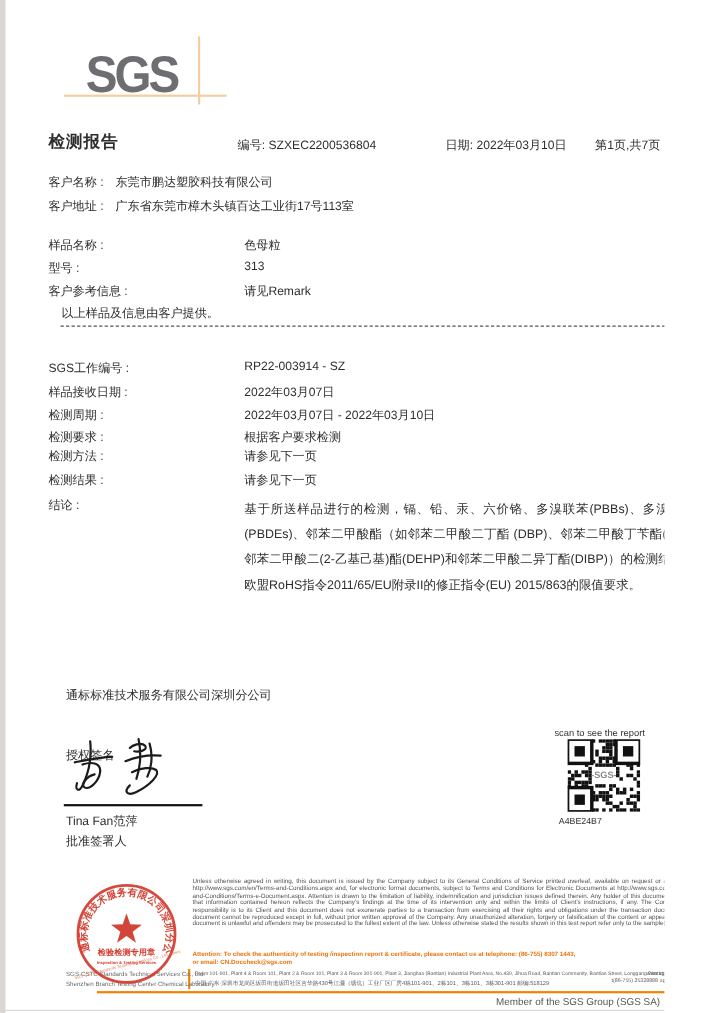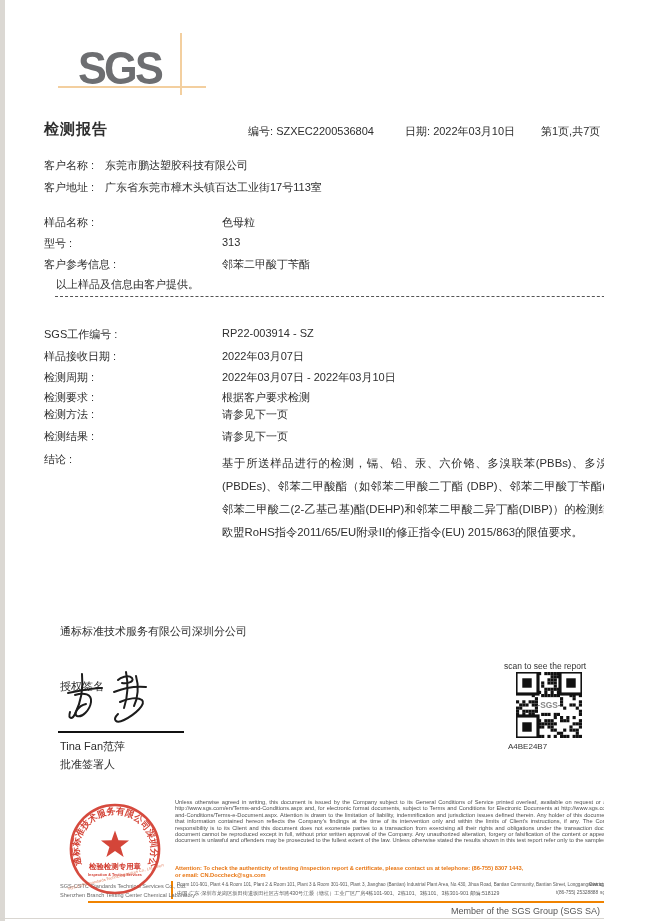--- a/index.html
+++ b/index.html
@@ -9,21 +9,21 @@
   .edge-strip { position:absolute; left:0; top:0; width:5px; height:921px; background:#dbd8d3; }
 
   
   .logo-text { position:absolute; left:78px; top:40px; font-size:47px; font-weight:800;
                color:#6d6e71; letter-spacing:-3px; transform:scaleX(.92); transform-origin:left; }
   .logo-hline { position:absolute; left:58px; top:86px; width:148px; height:2px; background:#f3cf9f; }
   .logo-vline { position:absolute; left:180px; top:33px; width:2px; height:62px; background:#f3cf9f; }
 
   .doc-title { position:absolute; left:44px; top:120px; font-size:15px; font-weight:bold; letter-spacing:1px; }
   .meta { position:absolute; top:124px; font-size:11px; }
-  .m-no   { left:248px;text-align:center; }
+  .m-no   { left:216px;text-align:center; }
   .m-date { left:405px; }
   .m-page { left:541px; }
 
   
   .row { position:absolute; left:44px; font-size:11px; white-space:nowrap; }
   .lbl { display:inline-block; }
   .val-a { position:absolute; left:61px; }   
   .val-b { position:absolute; left:178px; }  
   .note-line { position:absolute; left:56px; top:277px; font-size:11px; }
   .dash-sep { position:absolute; left:55px; top:296px; width:585px; border-top:1px dashed #555; }
@@ -92,21 +92,21 @@
   <div class="row" style="top:215px">
     <span class="lbl">样品名称 :</span>
     <span class="val-b">色母粒</span>
   </div>
   <div class="row" style="top:236px">
     <span class="lbl">型号 :</span>
     <span class="val-b">313</span>
   </div>
   <div class="row" style="top:257px">
     <span class="lbl">客户参考信息 :</span>
-    <span class="val-b">邻苯二甲酸丁苄酯</span>
+    <span class="val-b">请见Remark</span>
   </div>
   <div class="note-line">以上样品及信息由客户提供。</div>
   <div class="dash-sep"></div>
 
   <div class="row" style="top:327px">
     <span class="lbl">SGS工作编号 :</span>
     <span class="val-b">RP22-003914 - SZ</span>
   </div>
   <div class="row" style="top:349px">
     <span class="lbl">样品接收日期 :</span>

